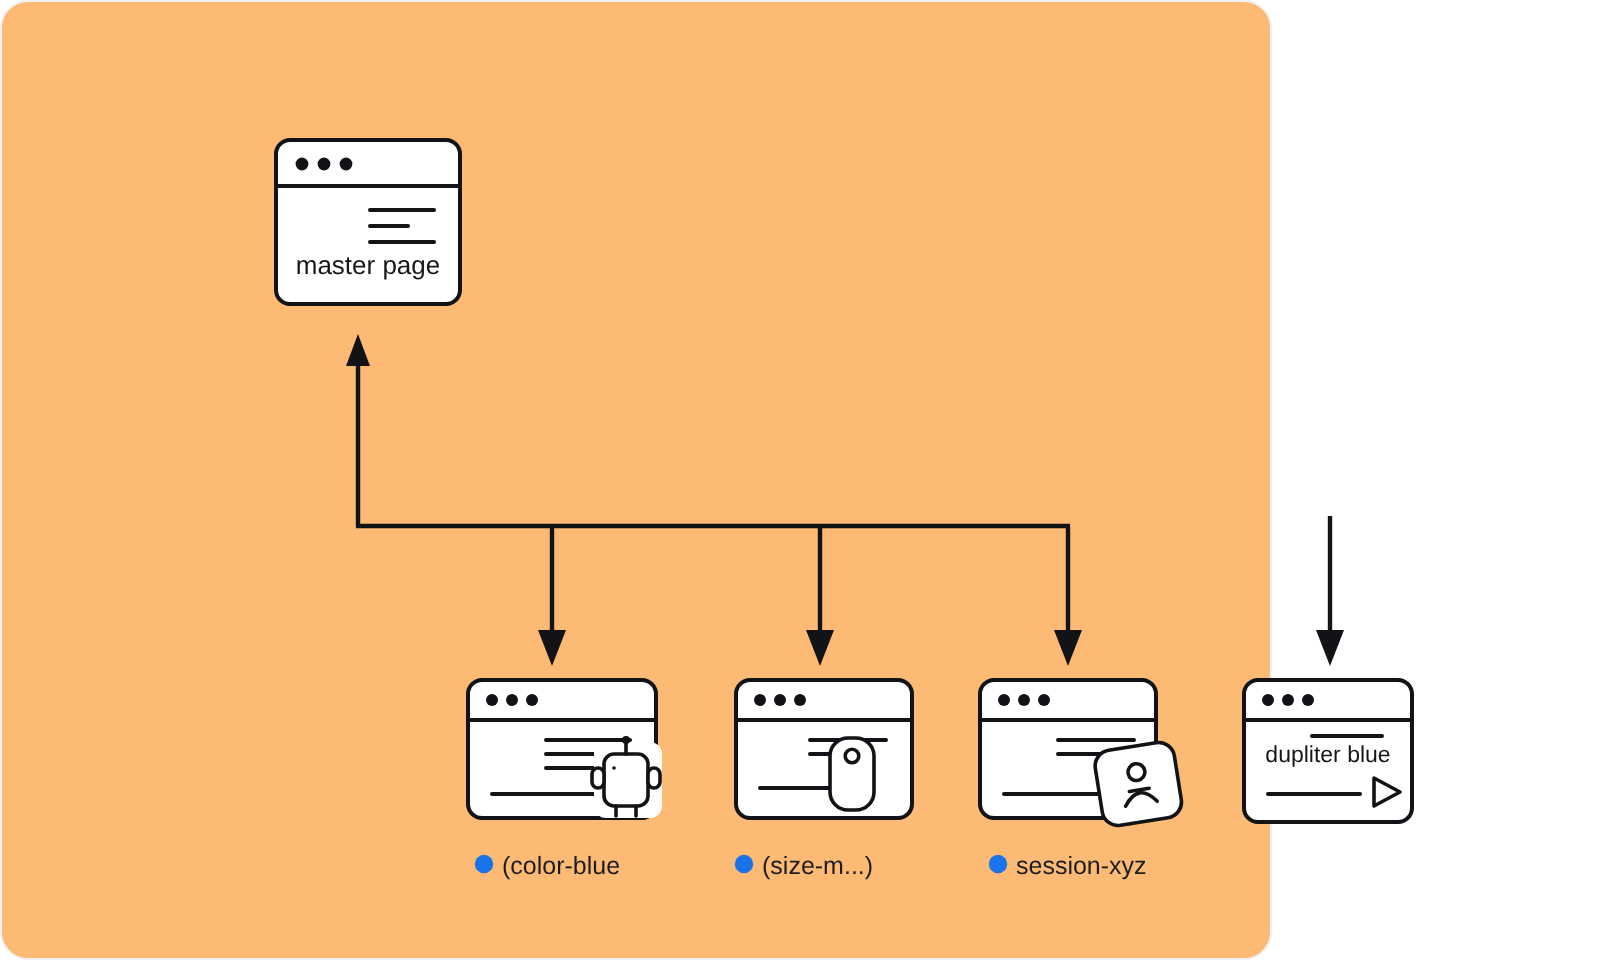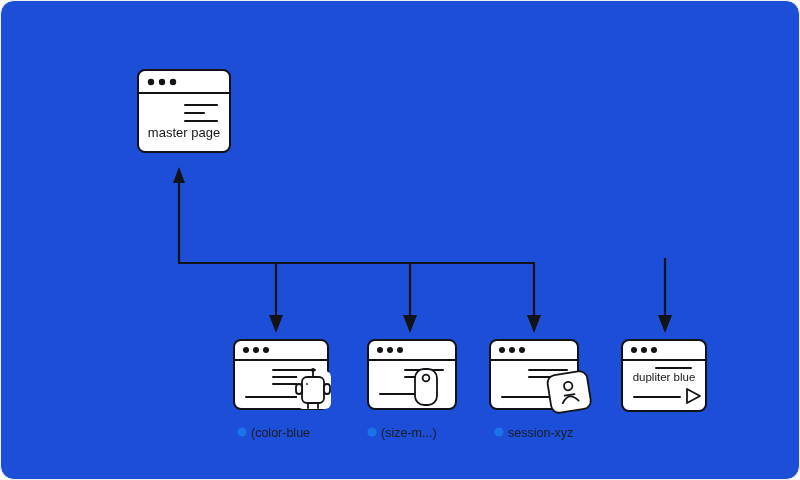--- a/index.html
+++ b/index.html
@@ -9,23 +9,23 @@
     background: #ffffff;
   }
   body {
     width: 800px;
     height: 480px;
     font-family: "Liberation Sans", sans-serif;
     overflow: hidden;
   }
   #canvas {
     position: relative;
-    width: 800px;
+    width: 636px;
     height: 480px;
-    background: #1d4ed8;
+    background: #fdba74;
     border: 1px solid #f0f1f3;
     border-radius: 14px;
     box-sizing: border-box;
   }
   #diagram-svg {
     position: absolute;
     left: 0;
     top: 0;
     width: 800px;
     height: 480px;

